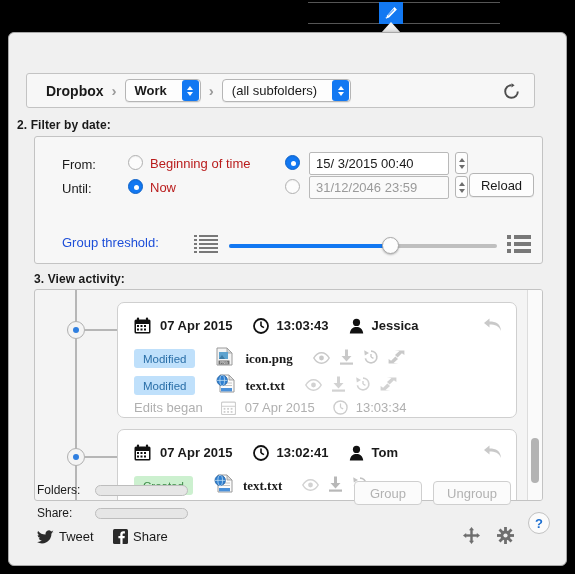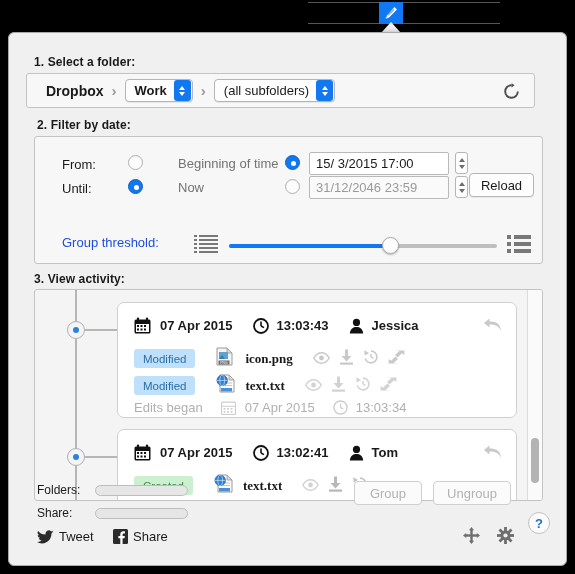--- a/index.html
+++ b/index.html
@@ -61,20 +61,21 @@
   .crumb-root {
     margin-left: 19px; font-size: 14px; font-weight: bold; color: #1a1a1a;
   }
   .crumb-sep {
     margin: 0 8px; font-size: 15px; color: #9a9a9a; font-weight: bold;
   }
   .popup-btn {
     height: 23px; background: #fdfdfd; border: 1px solid #b5b5b5;
     border-radius: 4px; display: inline-flex; align-items: center;
     box-shadow: 0 1px 0 rgba(0,0,0,0.06);
+    gap: 8px;
   }
   .popup-btn .ptext {
     font-size: 13px; font-weight: bold; color: #1a1a1a;
     padding: 0 7px 0 9px; white-space: nowrap;
   }
   .popup-btn.plain .ptext { font-weight: normal; }
   .popup-arrows {
     width: 17px; height: 21px; margin: 0 1px 0 0;
     background: #1278f2; border-radius: 3px;
     display: flex; flex-direction: column; align-items: center; justify-content: center;
@@ -87,37 +88,37 @@
   .popup-arrows i.dn {
     border-left: 3.5px solid transparent; border-right: 3.5px solid transparent;
     border-top: 4px solid #fff;
   }
   .refresh-btn {
     position: absolute; right: 14px; top: 8px; width: 18px; height: 18px;
     display: flex; align-items: center; justify-content: center;
   }
 
   
-  .step2-label { position: absolute; left: 28px; top: 85px; }
+  .step2-label { position: absolute; left: 8px; top: 85px; }
   .filterbox {
     position: absolute; left: 25px; top: 103px; width: 509px; height: 128px;
     background: #f7f7f7; border: 1px solid #c3c3c3; border-radius: 3px;
   }
   .row-label { position: absolute; font-size: 13px; color: #1a1a1a; }
   .radio {
     position: absolute; width: 15px; height: 15px; border-radius: 50%;
     background: #fcfcfc; border: 1px solid #b0b0b0;
     box-shadow: inset 0 1px 1px rgba(0,0,0,0.05);
   }
   .radio.on { background: #1278f2; border-color: #0f63c8; }
   .radio.on::after {
     content: ""; position: absolute; left: 4.5px; top: 4.5px;
     width: 5px; height: 5px; border-radius: 50%; background: #fff;
   }
-  .radio-text { position: absolute; font-size: 13px; color: #737373; margin-left: 28px; }
+  .radio-text { position: absolute; font-size: 13px; color: #b91c1c; }
   .datefield {
     position: absolute; height: 23px; width: 140px;
     background: #fff; border: 1px solid #b9b9b9; border-radius: 2px;
     font-size: 13px; color: #1a1a1a;
     display: flex; align-items: center; padding-left: 6px;
     font-family: "Liberation Sans", sans-serif;
   }
   .datefield.dim { color: #9a9a9a; background: #fafafa; }
   .stepper {
     position: absolute; width: 13px; height: 22px;
@@ -240,21 +241,20 @@
         <path d="M11.4 2.1 L13.9 4.6 L6.1 12.4 L3.1 13.4 L4.1 10.4 Z" fill="#fff"></path>
         <path d="M3.4 12.1 L3.9 13.6 L2.4 13.1 Z" fill="#fff"></path>
         <line x1="5.2" y1="10.3" x2="11.0" y2="4.5" stroke="#1278f2" stroke-width="1"></line>
       </svg>
     </div>
   </div>
   <div class="pointer"></div>
 
   <div class="panel">
 
-    <div class="section-label step1-label">1. Select a folder:</div>
 
     <div class="folderbar">
       <span class="crumb-root">Dropbox</span>
       <span class="crumb-sep">›</span>
       <span class="popup-btn">
         <span class="ptext">Work</span>
         <span class="popup-arrows">
             <i class="up"></i>
             <i class="dn"></i>
           </span>
@@ -281,21 +281,21 @@
       <div class="row-label" style="left:27px; top:20px;">From:</div>
       <div class="row-label" style="left:27px; top:44px;">Until:</div>
 
       <div class="radio" style="left:93px; top:18px;"></div>
       <div class="radio-text" style="left:115px; top:19px;">Beginning of time</div>
 
       <div class="radio on" style="left:93px; top:42px;"></div>
       <div class="radio-text" style="left:115px; top:43px;">Now</div>
 
       <div class="radio on" style="left:250px; top:18px;"></div>
-      <div class="datefield" style="left:274px; top:15px;">15/  3/2015 17:00</div>
+      <div class="datefield" style="left:274px; top:15px;">15/  3/2015 00:40</div>
       <div class="stepper" style="left:420px; top:15px;">
           <i class="up"></i>
           <i class="dn"></i>
         </div>
 
       <div class="radio" style="left:250px; top:42px;"></div>
       <div class="datefield dim" style="left:274px; top:39px;">31/12/2046 23:59</div>
       <div class="stepper" style="left:420px; top:39px;">
           <i class="up"></i>
           <i class="dn"></i>

